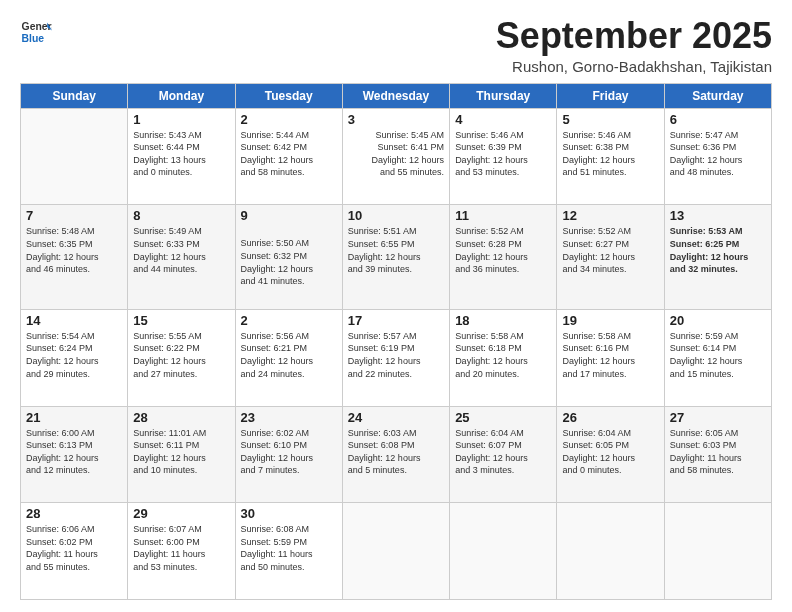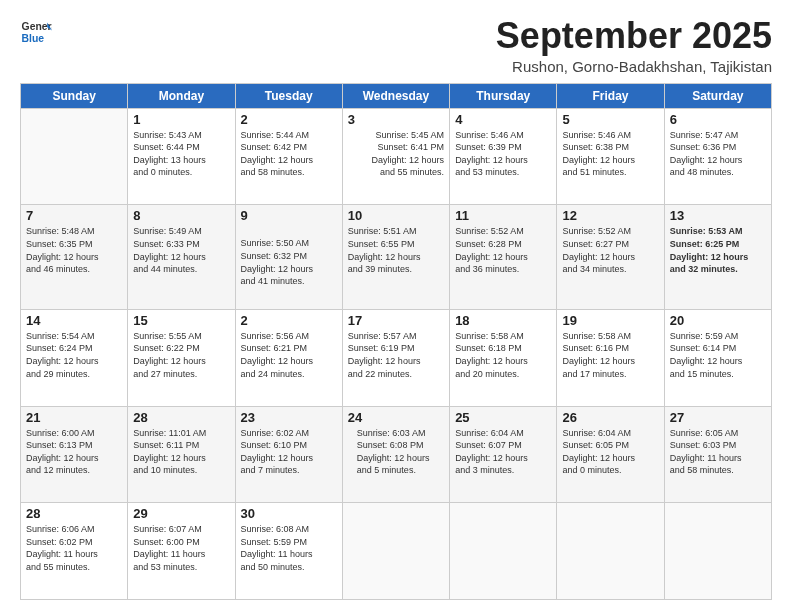--- a/index.html
+++ b/index.html
@@ -284,21 +284,21 @@
           </td>
           <td>
             <span class="day-num">23</span>
             <div class="day-info" style="white-space: pre-line;">Sunrise: 6:02 AM
 Sunset: 6:10 PM
 Daylight: 12 hours
 and 7 minutes.</div>
           </td>
           <td>
             <span class="day-num">24</span>
-            <div class="day-info" style="white-space: pre-line; margin-left: 9px;">Sunrise: 6:03 AM
+            <div class="day-info" style="white-space: pre-line;">Sunrise: 6:03 AM
 Sunset: 6:08 PM
 Daylight: 12 hours
 and 5 minutes.</div>
           </td>
           <td>
             <span class="day-num">25</span>
             <div class="day-info" style="white-space: pre-line;">Sunrise: 6:04 AM
 Sunset: 6:07 PM
 Daylight: 12 hours
 and 3 minutes.</div>

